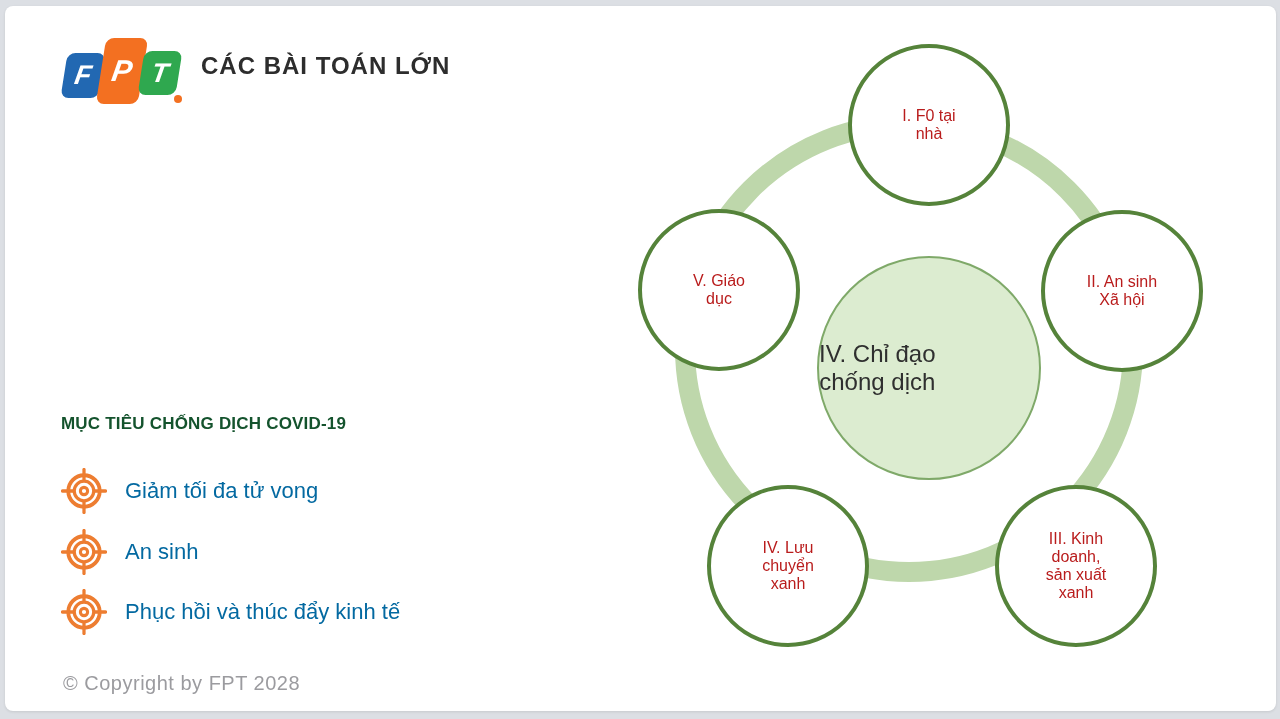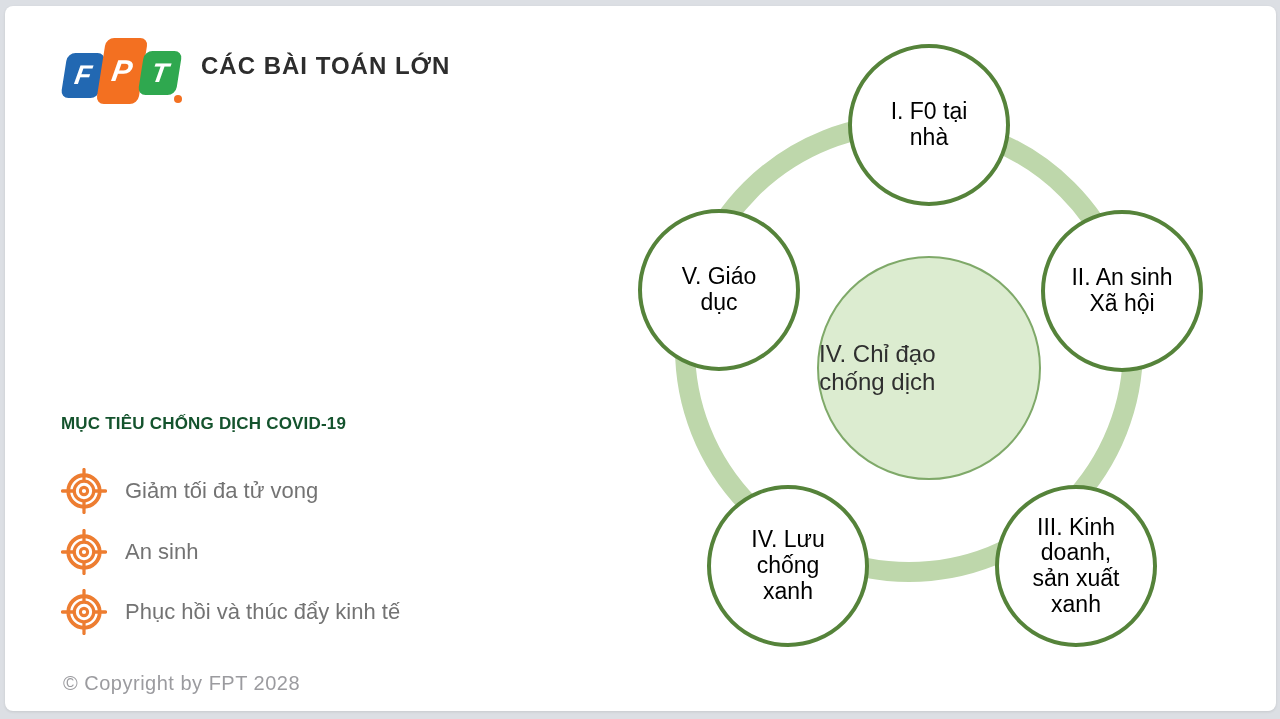--- a/index.html
+++ b/index.html
@@ -60,21 +60,21 @@
     position: absolute; left: 56px;
     display: flex; align-items: center; gap: 18px;
     height: 46px;
   }
   .objective-row.row-0 { top: 462px; }
   .objective-row.row-1 { top: 523px; }
   .objective-row.row-2 { top: 583px; }
   .objective-row .icon { width: 46px; height: 46px; flex: 0 0 auto; }
   .objective-label {
     font-size: 22px;
-    color: #737373;
+    color: #0369a1;
   }
 
   
   .copyright {
     position: absolute; left: 58px; top: 666px;
     font-size: 20px;
     color: #9b9b9f;
     letter-spacing: 0.5px;
   }
 
@@ -103,22 +103,22 @@
   }
   .node {
     position: absolute;
     width: 162px; height: 162px;
     background: #ffffff;
     border: 4px solid #55833a;
     border-radius: 50%;
     display: flex; align-items: center; justify-content: center;
   }
   .node .label {
-    font-size: 23px;
-    color: #000000;
+    font-size: 16px;
+    color: #b91c1c;
     text-align: center;
     white-space: pre-line;
     line-height: 1.12;
   }
   .node.pos-top          { left: 843px;  top: 38px;  }
   .node.pos-right        { left: 1036px; top: 204px; align-items: center; }
   .node.pos-bottom-right { left: 990px;  top: 479px; }
   .node.pos-bottom-left  { left: 702px;  top: 479px; }
   .node.pos-left         { left: 633px;  top: 203px; }
 </style>
@@ -199,21 +199,21 @@
 Xã hội</span>
     </div>
     <div class="node pos-bottom-right">
       <span class="label">III. Kinh
 doanh,
 sản xuất
 xanh</span>
     </div>
     <div class="node pos-bottom-left">
       <span class="label">IV. Lưu
-chống
+chuyển
 xanh</span>
     </div>
     <div class="node pos-left">
       <span class="label">V. Giáo
 dục</span>
     </div>
   </div>
 
   <div class="copyright">© Copyright by FPT 2028</div>
 

